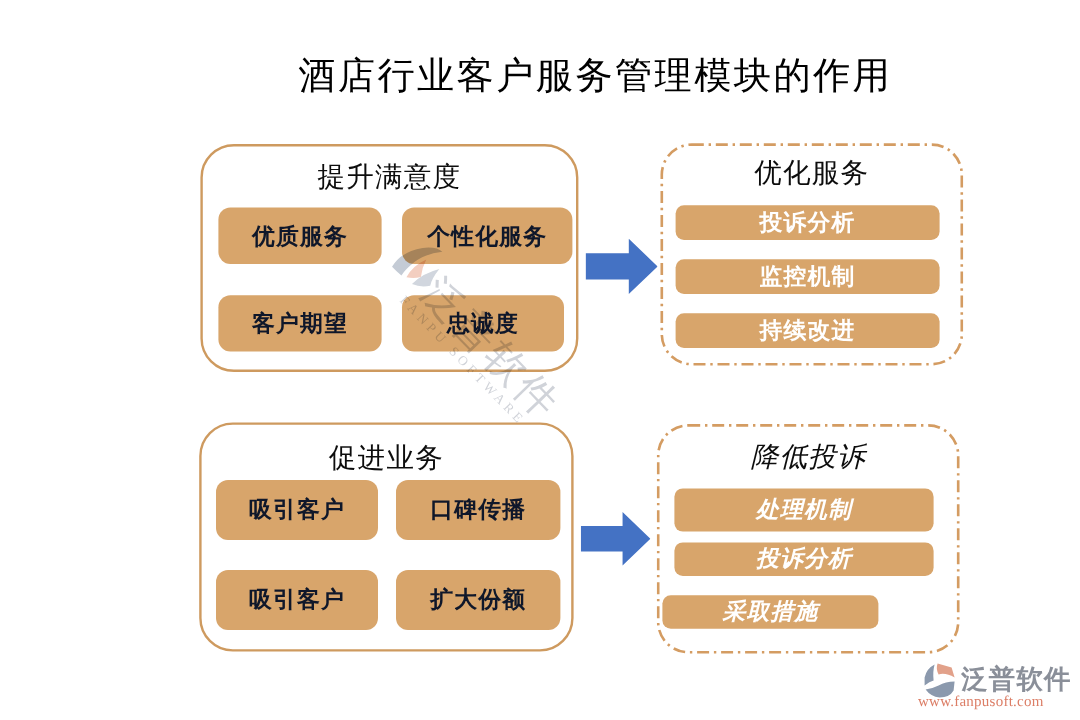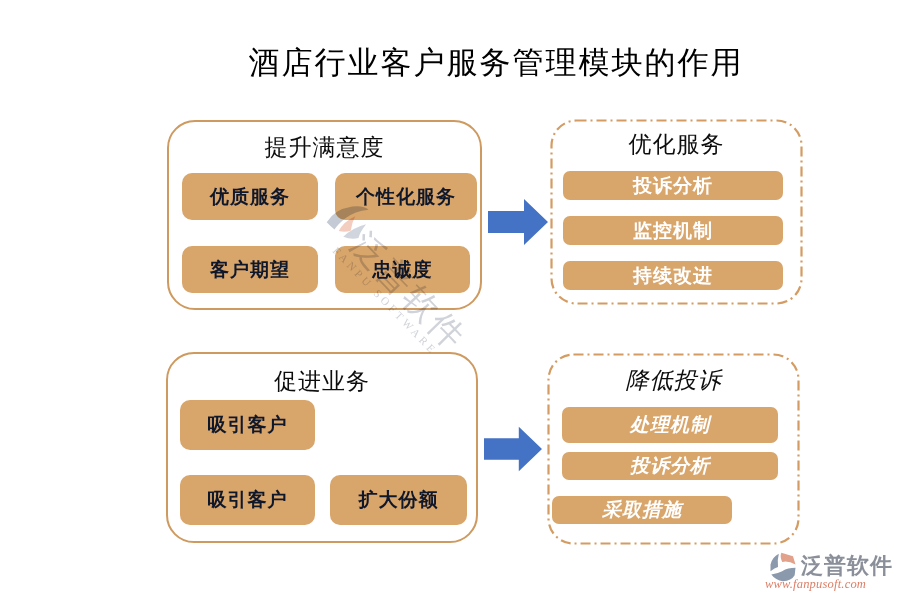--- a/index.html
+++ b/index.html
@@ -41,21 +41,21 @@
   .wm-cn { font-size:34px; letter-spacing:3px; line-height:1.05; white-space:nowrap; }
   .wm-en { font-size:11px; letter-spacing:3.5px; margin:-1px 0 0 -8px; white-space:nowrap; }
   .footer-logo { position:absolute; left:768px; top:551px; width:130px; height:42px; }
   .fl-icon { position:absolute; left:0; top:1px; }
   .fl-name {
     position:absolute; left:33px; top:0; font-size:22px; font-weight:bold;
     color:#8A8F99; letter-spacing:1px; white-space:nowrap;
   }
   .fl-url {
     position:absolute; left:-3px; top:26px; font-size:12.5px;
-    color:#DC7E66; white-space:nowrap; letter-spacing:.2px;font-style:italic;
+    color:#DC7E66; white-space:nowrap; letter-spacing:.2px;
   }
 </style>
 </head>
 <body>
 
 <div id="canvas">
 
   <div class="diagram-title">酒店行业客户服务管理模块的作用</div>
 
   <div class="panel solid" style="left:167px; top:120px; width:315px; height:190px;">
@@ -72,20 +72,21 @@
     </svg>
     <div class="panel-title">优化服务</div>
     <div class="bar" style="left:13px; top:52px; width:220px; height:29px;">投诉分析</div>
     <div class="bar" style="left:13px; top:97px; width:220px; height:29px;">监控机制</div>
     <div class="bar" style="left:13px; top:142px; width:220px; height:29px;font-family:Liberation Serif, serif;">持续改进</div>
   </div>
 
   <div class="panel solid" style="left:166px; top:352px; width:312px; height:191px;">
     <div class="panel-title" style="top:12px;">促进业务</div>
     <div class="chip" style="left:12px; top:46px; width:135px; height:50px;">吸引客户</div>
+    <div class="chip" style="left:162px; top:46px; width:137px; height:50px;">口碑传播</div>
     <div class="chip" style="left:12px; top:121px; width:135px; height:50px;">吸引客户</div>
     <div class="chip" style="left:162px; top:121px; width:137px; height:50px;">扩大份额</div>
   </div>
 
   <div class="panel" style="left:547px; top:353px; width:253px; height:192px;font-style:italic;">
     <svg class="dash-border" width="253" height="192">
       <rect x="1.5" y="1.5" width="250" height="189" rx="25" fill="none" stroke="#D49C62" stroke-width="2.2" stroke-dasharray="10 4 2 4"></rect>
     </svg>
     <div class="panel-title" style="top:12px;">降低投诉</div>
     <div class="bar" style="left:15px; top:54px; width:216px; height:36px;">处理机制</div>

